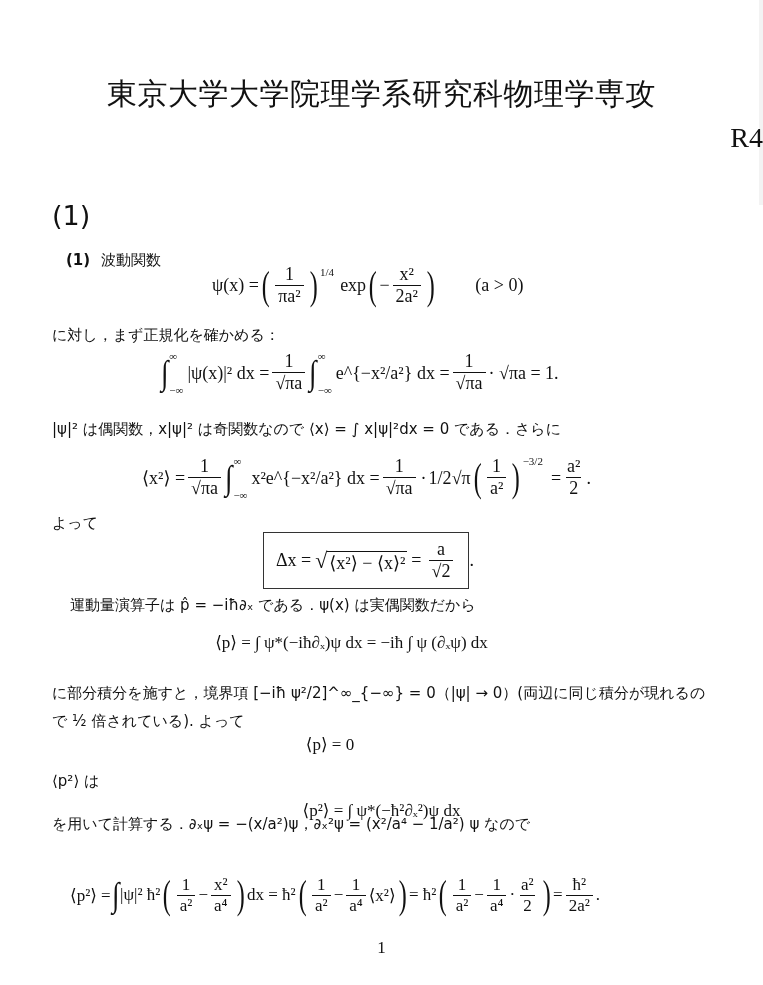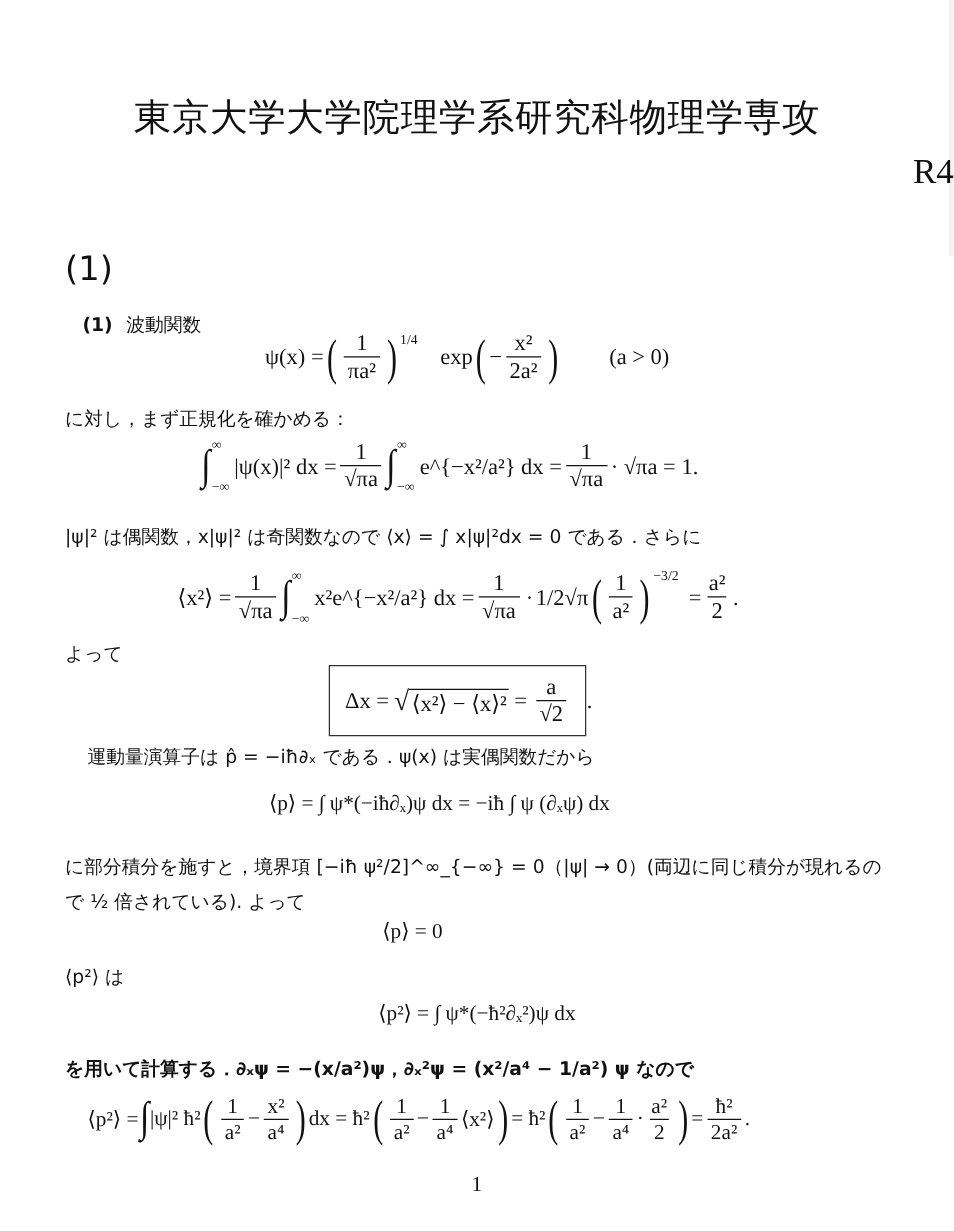--- a/index.html
+++ b/index.html
@@ -44,21 +44,21 @@
 
 <div class="abs eq" style="left:212px; top:264px;">
   <span>ψ(x) =</span>
   <span class="paren">(</span>
   <span class="frac">
       <span class="n">1</span>
       <span class="d">πa²</span>
     </span>
   <span class="paren">)</span>
   <sup style="align-self:flex-start; margin-top:2px">1/4</sup>
-  <span style="margin-left:18px">exp</span>
+  <span style="margin-left:6px">exp</span>
   <span class="paren">(</span>
   <span>−</span>
   <span class="frac">
       <span class="n">x²</span>
       <span class="d">2a²</span>
     </span>
   <span class="paren">)</span>
   <span style="margin-left:38px">(a &gt; 0)</span>
 </div>
 
@@ -148,21 +148,21 @@
 
 <div class="abs jp" style="left:52px; top:684px;">に部分積分を施すと，境界項 [−iħ ψ²/2]^∞_{−∞} = 0（|ψ| → 0）(両辺に同じ積分が現れるの</div>
 <div class="abs jp" style="left:52px; top:712px;">で ½ 倍されている). よって</div>
 
 <div class="abs eq" style="left:0; width:660px; justify-content:center; top:734px; font-size:17px;">⟨p⟩ = 0</div>
 
 <div class="abs jp" style="left:52px; top:772px;">⟨p²⟩ は</div>
 
 <div class="abs eq" style="left:0; width:763px; justify-content:center; top:800px; font-size:17px;">⟨p²⟩ = ∫ ψ*(−ħ²∂ₓ²)ψ dx</div>
 
-<div class="abs jp" style="left:52px; top:846px;font-weight:bold;">を用いて計算する．∂ₓψ = −(x/a²)ψ，∂ₓ²ψ = (x²/a⁴ − 1/a²) ψ なので</div>
+<div class="abs jp" style="left:52px; top:815px;">を用いて計算する．∂ₓψ = −(x/a²)ψ，∂ₓ²ψ = (x²/a⁴ − 1/a²) ψ なので</div>
 
 <div class="abs eq" style="left:70px; top:875px; font-size:17px;">
   <span>⟨p²⟩ =</span>
   <span class="intg">∫</span>
   <span>|ψ|² ħ²</span>
   <span class="paren">(</span>
   <span class="frac">
       <span class="n">1</span>
       <span class="d">a²</span>
     </span>

